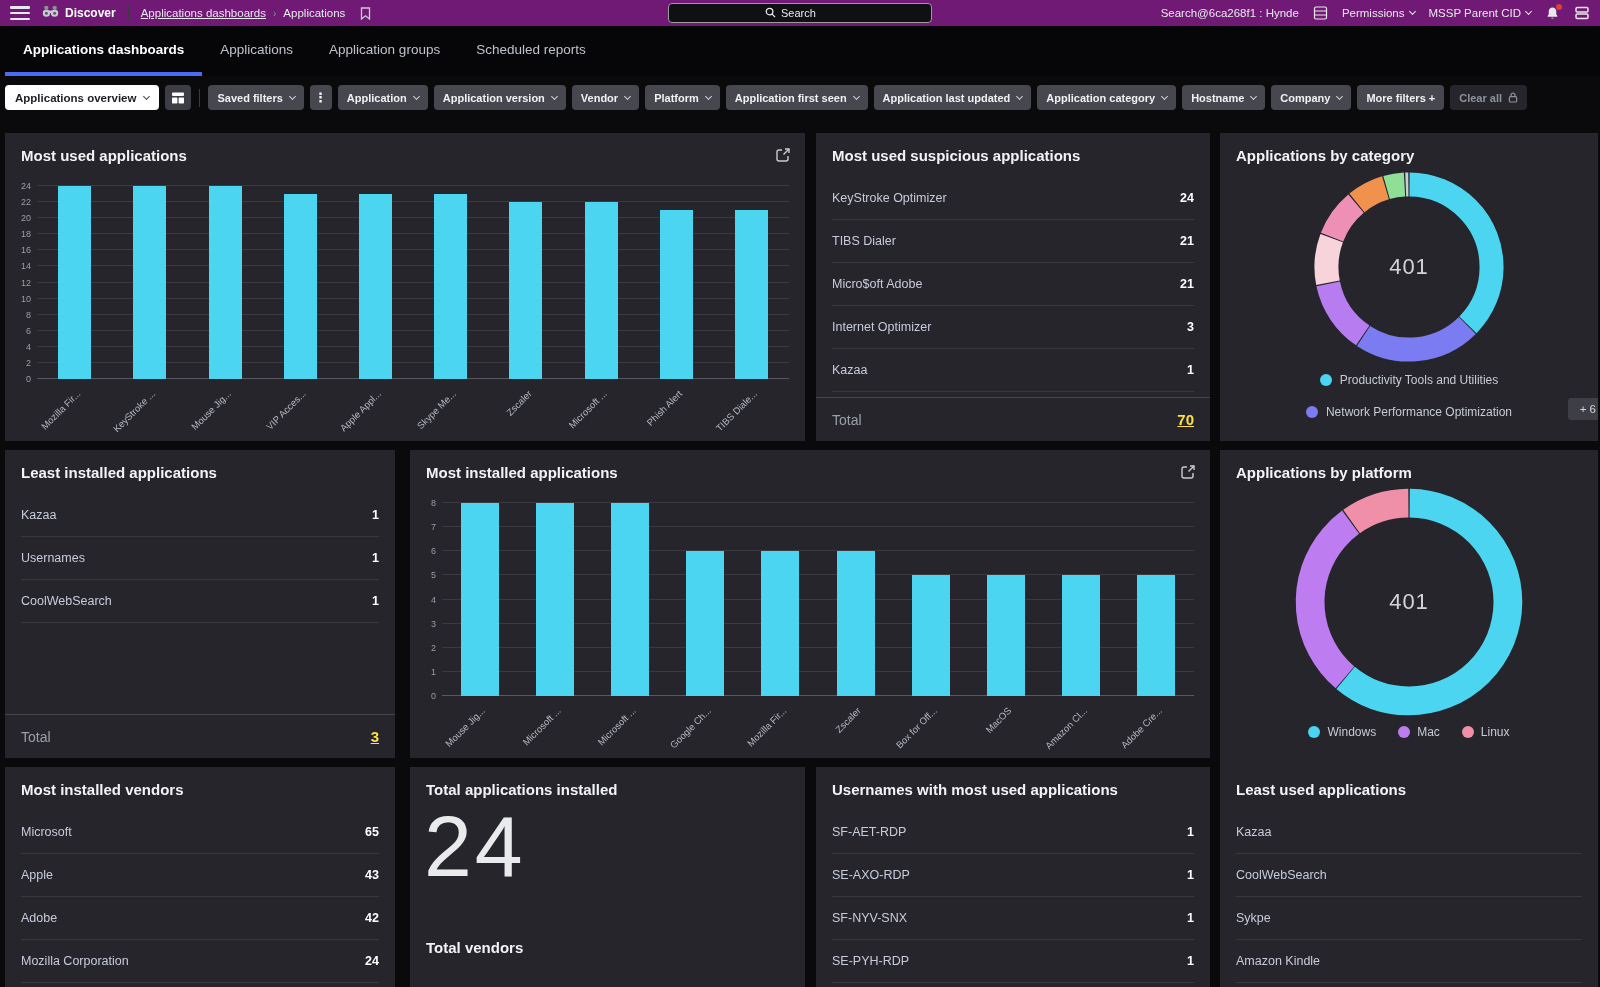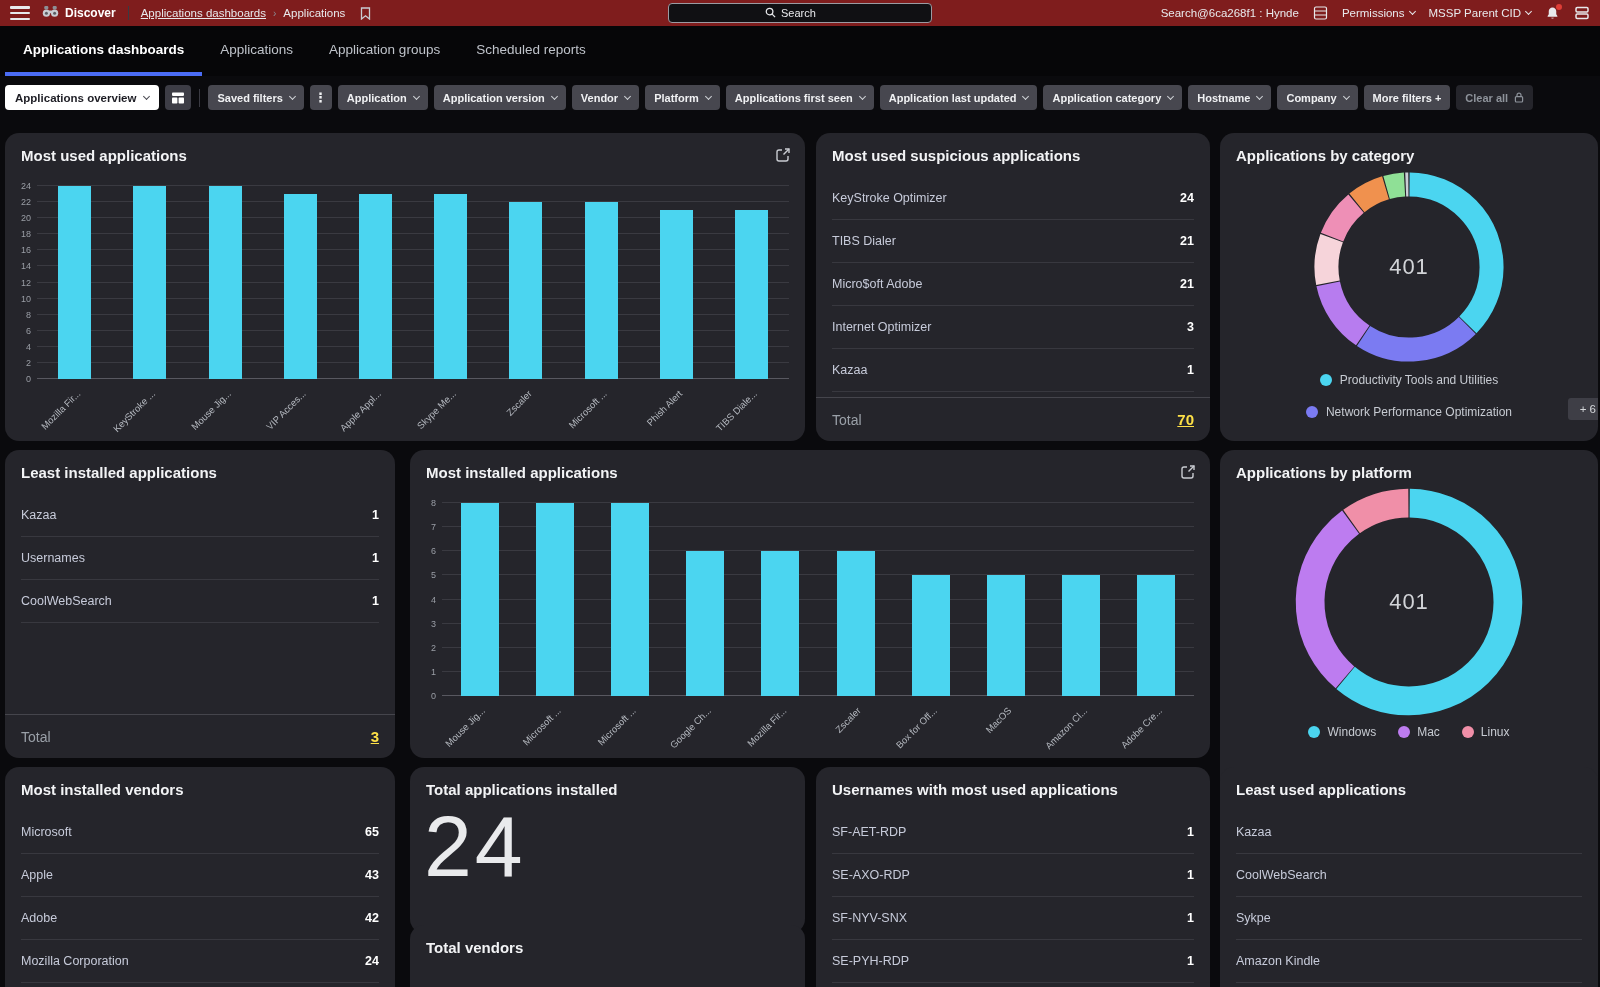--- a/index.html
+++ b/index.html
@@ -1,21 +1,21 @@
 <!DOCTYPE html>
 <html><head>
 <meta charset="utf-8">
 <style>
   * { margin:0; padding:0; box-sizing:border-box; }
   html,body { background:#060608; }
   body { font-family:"Liberation Sans","DejaVu Sans",sans-serif; color:#e8e9ec; }
   .page { position:relative; width:1600px; height:987px; background:#0a0a0d; overflow:hidden; }
 
   
-  .topbar { position:absolute; left:0; top:0; width:1600px; height:26px; background:#7f1d1d;
+  .topbar { position:absolute; left:0; top:0; width:1600px; height:26px; background:#701a75;
             display:flex; align-items:center; padding:0 10px; font-size:11.5px; }
   .hamburger { width:20px; height:14px; display:flex; flex-direction:column; justify-content:space-between; cursor:pointer; margin-right:12px; }
   .hamburger span { display:block; height:2.5px; background:#e8e9ec; border-radius:1px; }
   .brand { display:flex; align-items:center; gap:6px; font-weight:700; color:#fff; font-size:12px; }
   .tb-div { width:1px; height:14px; background:#3a3a42; margin:0 12px; }
   .crumb { display:flex; align-items:center; gap:7px; }
   .crumb .link { color:#e8e9ec; text-decoration:underline; cursor:pointer; }
   .crumb .sep { color:#8a8e96; font-size:10px; }
   .crumb .cur { color:#e8e9ec; }
   .bookmark { margin-left:8px; display:flex; align-items:center; cursor:pointer; }
@@ -43,21 +43,21 @@
                 display:flex; align-items:center; gap:8px; font-size:11.5px; font-weight:600; cursor:pointer; }
   .icon-btn { width:26px; height:25px; background:#3d3d46; border-radius:4px; display:flex; align-items:center; justify-content:center; cursor:pointer; }
   .fb-div { width:1px; height:18px; background:#3a3a42; margin:0 2px; }
   .chip { height:25px; background:#47474f; color:#f0f1f3; border-radius:4px; padding:0 9px;
           display:flex; align-items:center; gap:7px; font-size:11px; font-weight:600; cursor:pointer; white-space:nowrap; }
   .chip .chev { border-color:#cfd2d7; }
   .kebab { width:22px; padding:0; justify-content:center; font-size:13px; letter-spacing:0; }
   .chip.dim { background:#25252b; color:#8e939b; gap:6px; }
 
   
-  .card { position:absolute; background:#25252b; border-radius:14px; overflow:hidden; }
+  .card { position:absolute; background:#25252b; border-radius:0; overflow:hidden; }
   .card-title { position:absolute; left:16px; top:14px; font-size:15px; font-weight:700; color:#f2f3f5; }
   .export { position:absolute; top:13px; right:13px; cursor:pointer; }
 
   
   .listcard-inner { position:absolute; inset:0; padding-top:44px; display:flex; flex-direction:column; }
   .lrows { padding:0 16px; }
   .lrow { height:43px; display:flex; align-items:center; justify-content:space-between;
           border-bottom:1px solid #38383f; cursor:pointer; }
   .lname { font-size:12.5px; color:#c7cbda; }
   .lval  { font-size:12.5px; font-weight:700; color:#fff; }
@@ -210,21 +210,21 @@
         </div>
         <div class="chip">
           <span>Vendor</span>
           <span class="chev"></span>
         </div>
         <div class="chip">
           <span>Platform</span>
           <span class="chev"></span>
         </div>
         <div class="chip">
-          <span>Applications first seen</span>
+          <span>Application first seen</span>
           <span class="chev"></span>
         </div>
         <div class="chip">
           <span>Application last updated</span>
           <span class="chev"></span>
         </div>
         <div class="chip">
           <span>Application category</span>
           <span class="chev"></span>
         </div>

